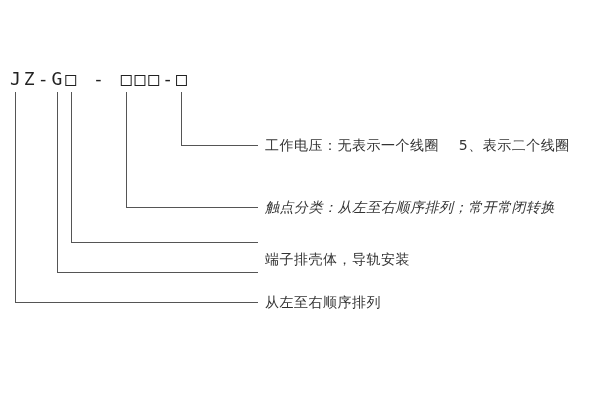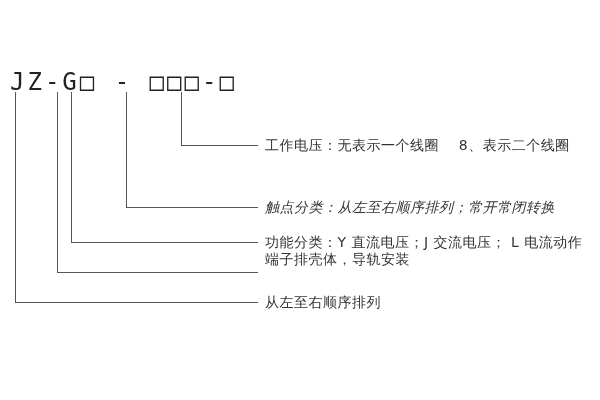--- a/index.html
+++ b/index.html
@@ -14,21 +14,21 @@
     position: absolute;
     left: 0; top: 0;
     width: 600px; height: 400px;
     background: #ffffff;
   }
   .model-code {
     position: absolute;
     left: 10px;
     top: 68px;
     font-family: "DejaVu Sans Mono", monospace;
-    font-size: 24px;
+    font-size: 18px;
     letter-spacing: 3px;
     color: #222222;
     white-space: pre;
   }
   .vline {
     position: absolute;
     width: 1px;
     background: #555555;
   }
   .hline {
@@ -57,24 +57,23 @@
   <div class="vline" style="left:71px;  top:92px; height:150px;"></div>
   <div class="vline" style="left:126px; top:92px; height:115px;"></div>
   <div class="vline" style="left:181px; top:92px; height:53px;"></div>
 
   <div class="hline" style="left:181px; top:145px; width:77px;"></div>
   <div class="hline" style="left:126px; top:207px; width:132px;"></div>
   <div class="hline" style="left:71px;  top:242px; width:187px;"></div>
   <div class="hline" style="left:57px;  top:272px; width:201px;"></div>
   <div class="hline" style="left:15px;  top:302px; width:243px;"></div>
 
-  <div class="callout-label" style="left:265px; top:138px;">工作电压：无表示一个线圈    8、表示二个线圈</div>
+  <div class="callout-label" style="left:265px; top:138px;">工作电压：无表示一个线圈    5、表示二个线圈</div>
 
 
   <div class="callout-label" style="left:265px; top:200px;font-style:italic;">触点分类：从左至右顺序排列；常开常闭转换</div>
 
-  <div class="callout-label" style="left:265px; top:235px;">功能分类：Y 直流电压；J 交流电压； L 电流动作</div>
 
   <div class="callout-label" style="left:265px; top:252px;">端子排壳体，导轨安装</div>
 
   <div class="callout-label" style="left:265px; top:295px;">从左至右顺序排列</div>
 
 </div>
 
 </body></html>

